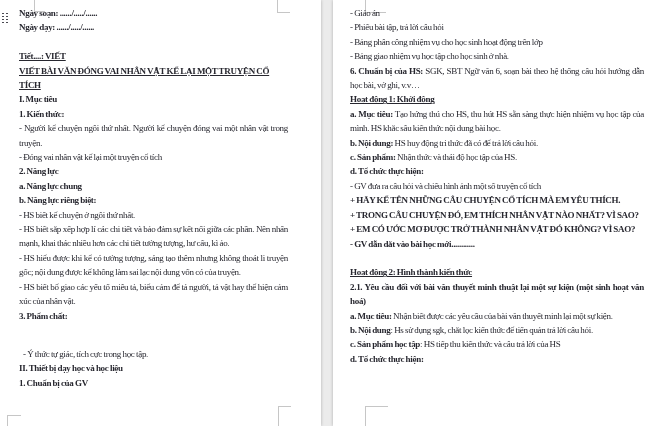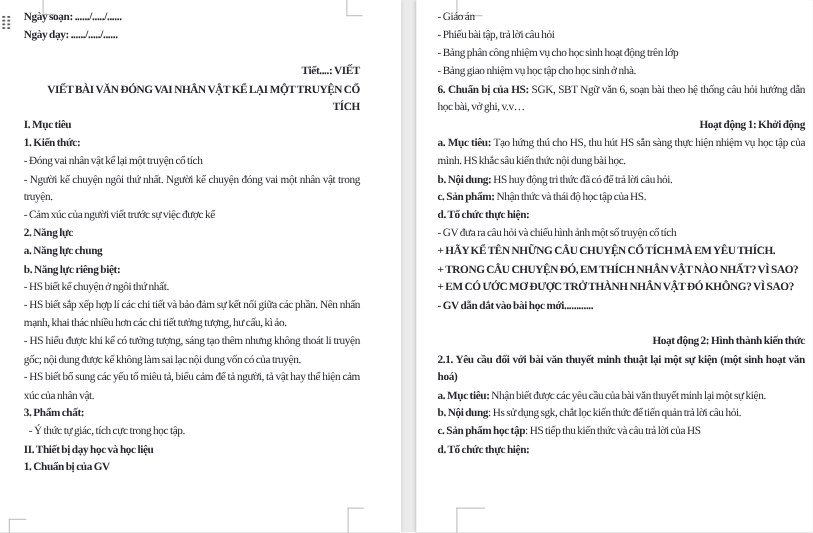--- a/index.html
+++ b/index.html
@@ -16,25 +16,25 @@
   .page2{left:333px;width:323px;}
   .content{
     position:absolute;top:6px;left:0;right:0;
     font-size:9px;line-height:14.4px;
     letter-spacing:-0.3px;word-spacing:-0.5px;
     color:#27272f;
   }
   .c1{padding:0 33px 0 25px;}
   .c2{padding:0 12px 0 17px;}
   p{margin:0;text-align:justify;}
-  p.center{text-align:right;}
+  p.center{text-align:left;text-decoration:underline;}
   .b{font-weight:bold;}
   .i{}
   .bi{font-weight:bold;}
-  .indent{padding-left:4px;}
+  .indent{padding-left:4px;margin-top:24px;}
   .spacer{height:14.4px;}
   
   .handle{
     position:absolute;left:7px;top:12px;width:8px;height:12px;
     background-image:radial-gradient(circle,#4a4a52 0.8px,transparent 1.1px);
     background-size:4px 3px;
   }
   
   .mark{position:absolute;border:0 solid #c6c6c6;}
   .lb{border-left-width:1px;border-bottom-width:1px;}
@@ -51,30 +51,29 @@
   <div class="mark lt" style="left:284px;top:406px;width:12px;height:20px;"></div>
 
   <div class="content c1">
     <p class="b">Ngày soạn: ....../...../......</p>
     <p class="b">Ngày dạy: ....../...../......</p>
     <div class="spacer"></div>
     <p class="b center">Tiết....: VIẾT</p>
     <p class="b center">VIẾT BÀI VĂN ĐÓNG VAI NHÂN VẬT KỂ LẠI MỘT TRUYỆN CỔ TÍCH</p>
     <p class="b">I. Mục tiêu</p>
     <p class="b">1. Kiến thức:</p>
+    <p>- Người kể chuyện ngôi thứ nhất. Người kể chuyện đóng vai một nhân vật trong truyện.</p>
     <p>- Đóng vai nhân vật kể lại một truyện cổ tích</p>
-    <p>- Người kể chuyện ngôi thứ nhất. Người kể chuyện đóng vai một nhân vật trong truyện.</p>
-    <p>- Cảm xúc của người viết trước sự việc được kể</p>
     <p class="b">2. Năng lực</p>
     <p class="b">a. Năng lực chung</p>
     <p class="b">b. Năng lực riêng biệt:</p>
     <p>- HS biết kể chuyện ở ngôi thứ nhất.</p>
     <p>- HS biết sắp xếp hợp lí các chi tiết và bảo đảm sự kết nối giữa các phần. Nên nhấn mạnh, khai thác nhiều hơn các chi tiết tưởng tượng, hư cấu, kì ảo.</p>
     <p>- HS hiểu được khi kể có tưởng tượng, sáng tạo thêm nhưng không thoát li truyện gốc; nội dung được kể không làm sai lạc nội dung vốn có của truyện.</p>
-    <p>- HS biết bổ sung các yếu tố miêu tả, biểu cảm để tả người, tả vật hay thể hiện cảm xúc của nhân vật.</p>
+    <p>- HS biết bổ giao các yếu tố miêu tả, biểu cảm để tả người, tả vật hay thể hiện cảm xúc của nhân vật.</p>
     <p class="b">3. Phẩm chất:</p>
     <p class="indent">- Ý thức tự giác, tích cực trong học tập.</p>
     <p class="b">II. Thiết bị dạy học và học liệu</p>
     <p class="b">1. Chuẩn bị của GV</p>
   </div>
 </div>
 
 <div class="page page2">
   <div class="mark lb" style="left:32px;top:0;width:20px;height:12px;"></div>
   <div class="mark lt" style="left:32px;top:406px;width:22px;height:20px;"></div>

